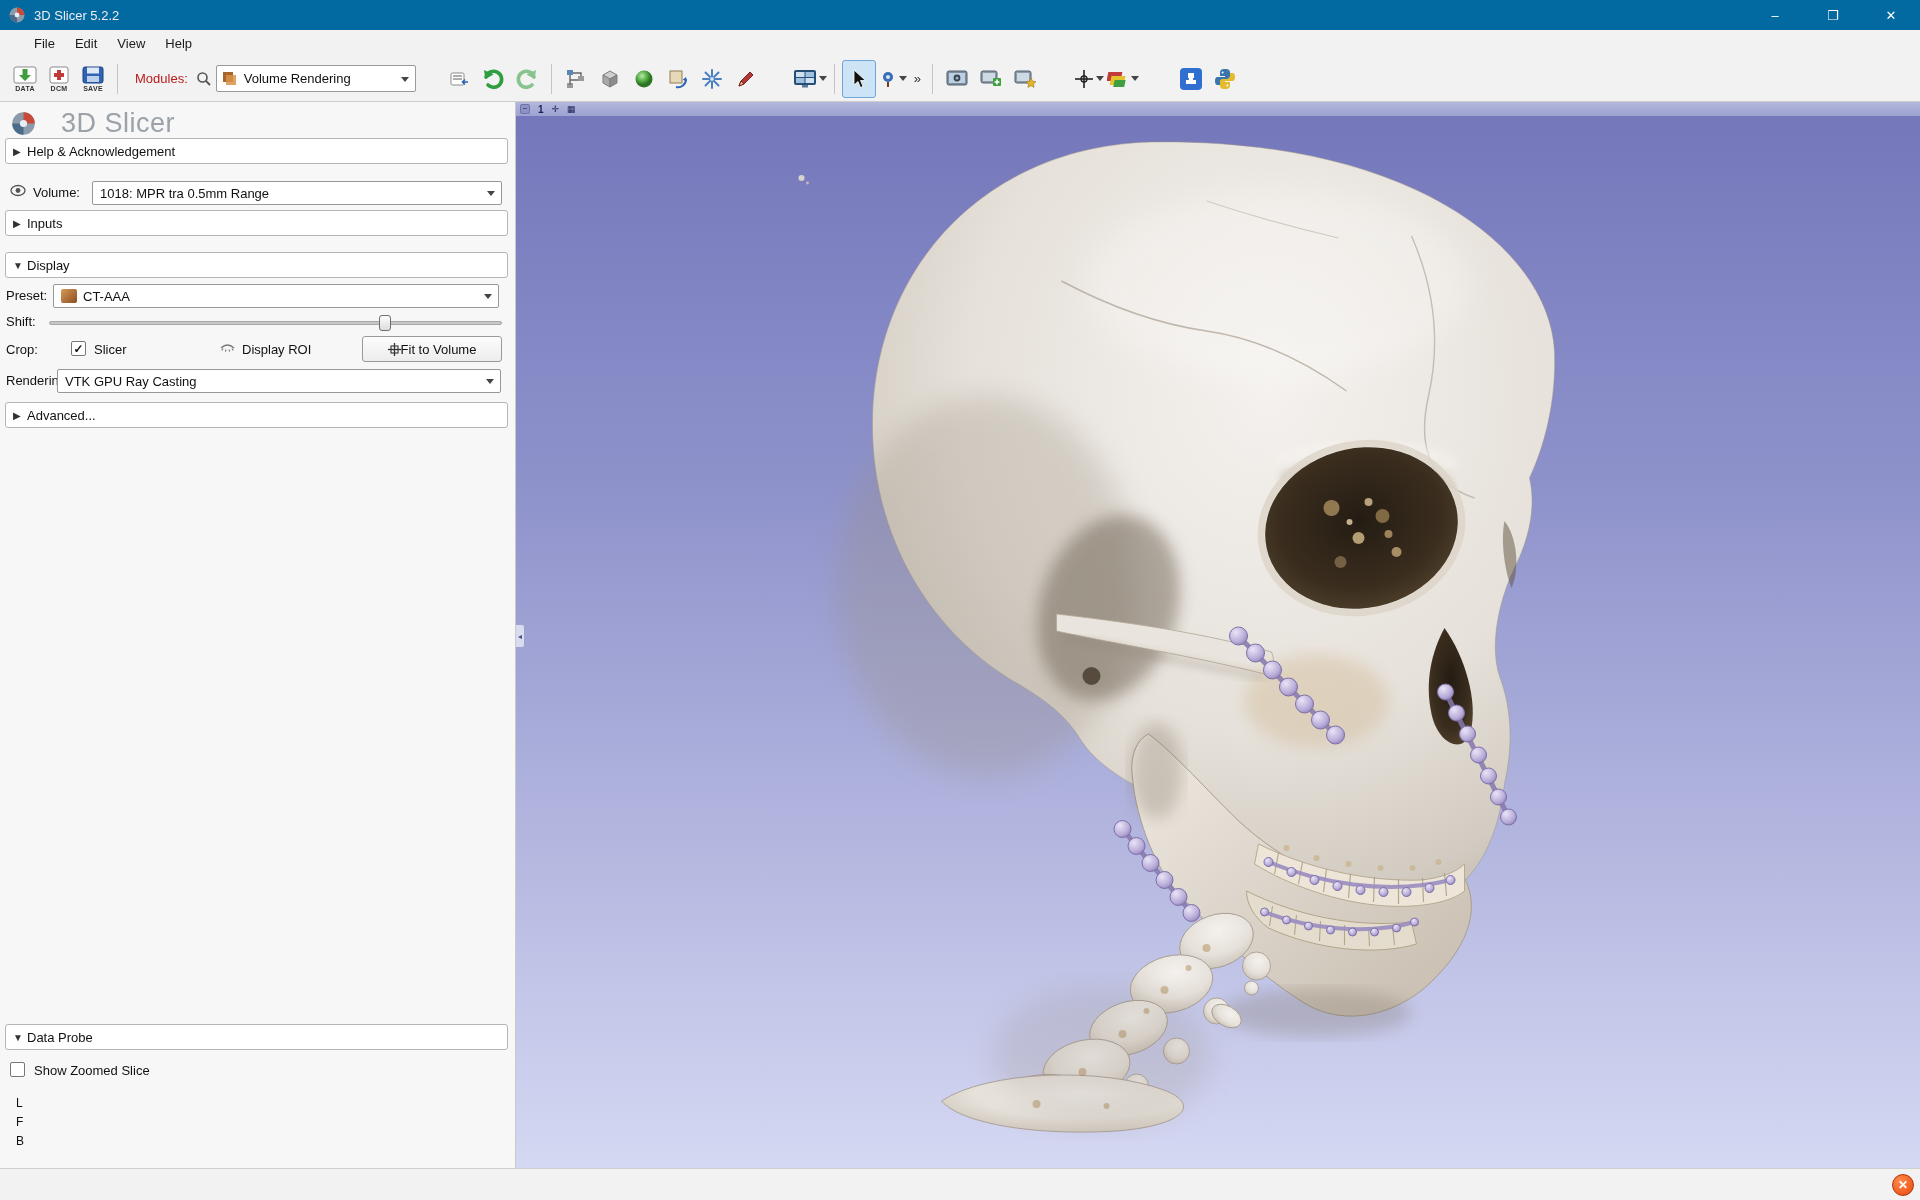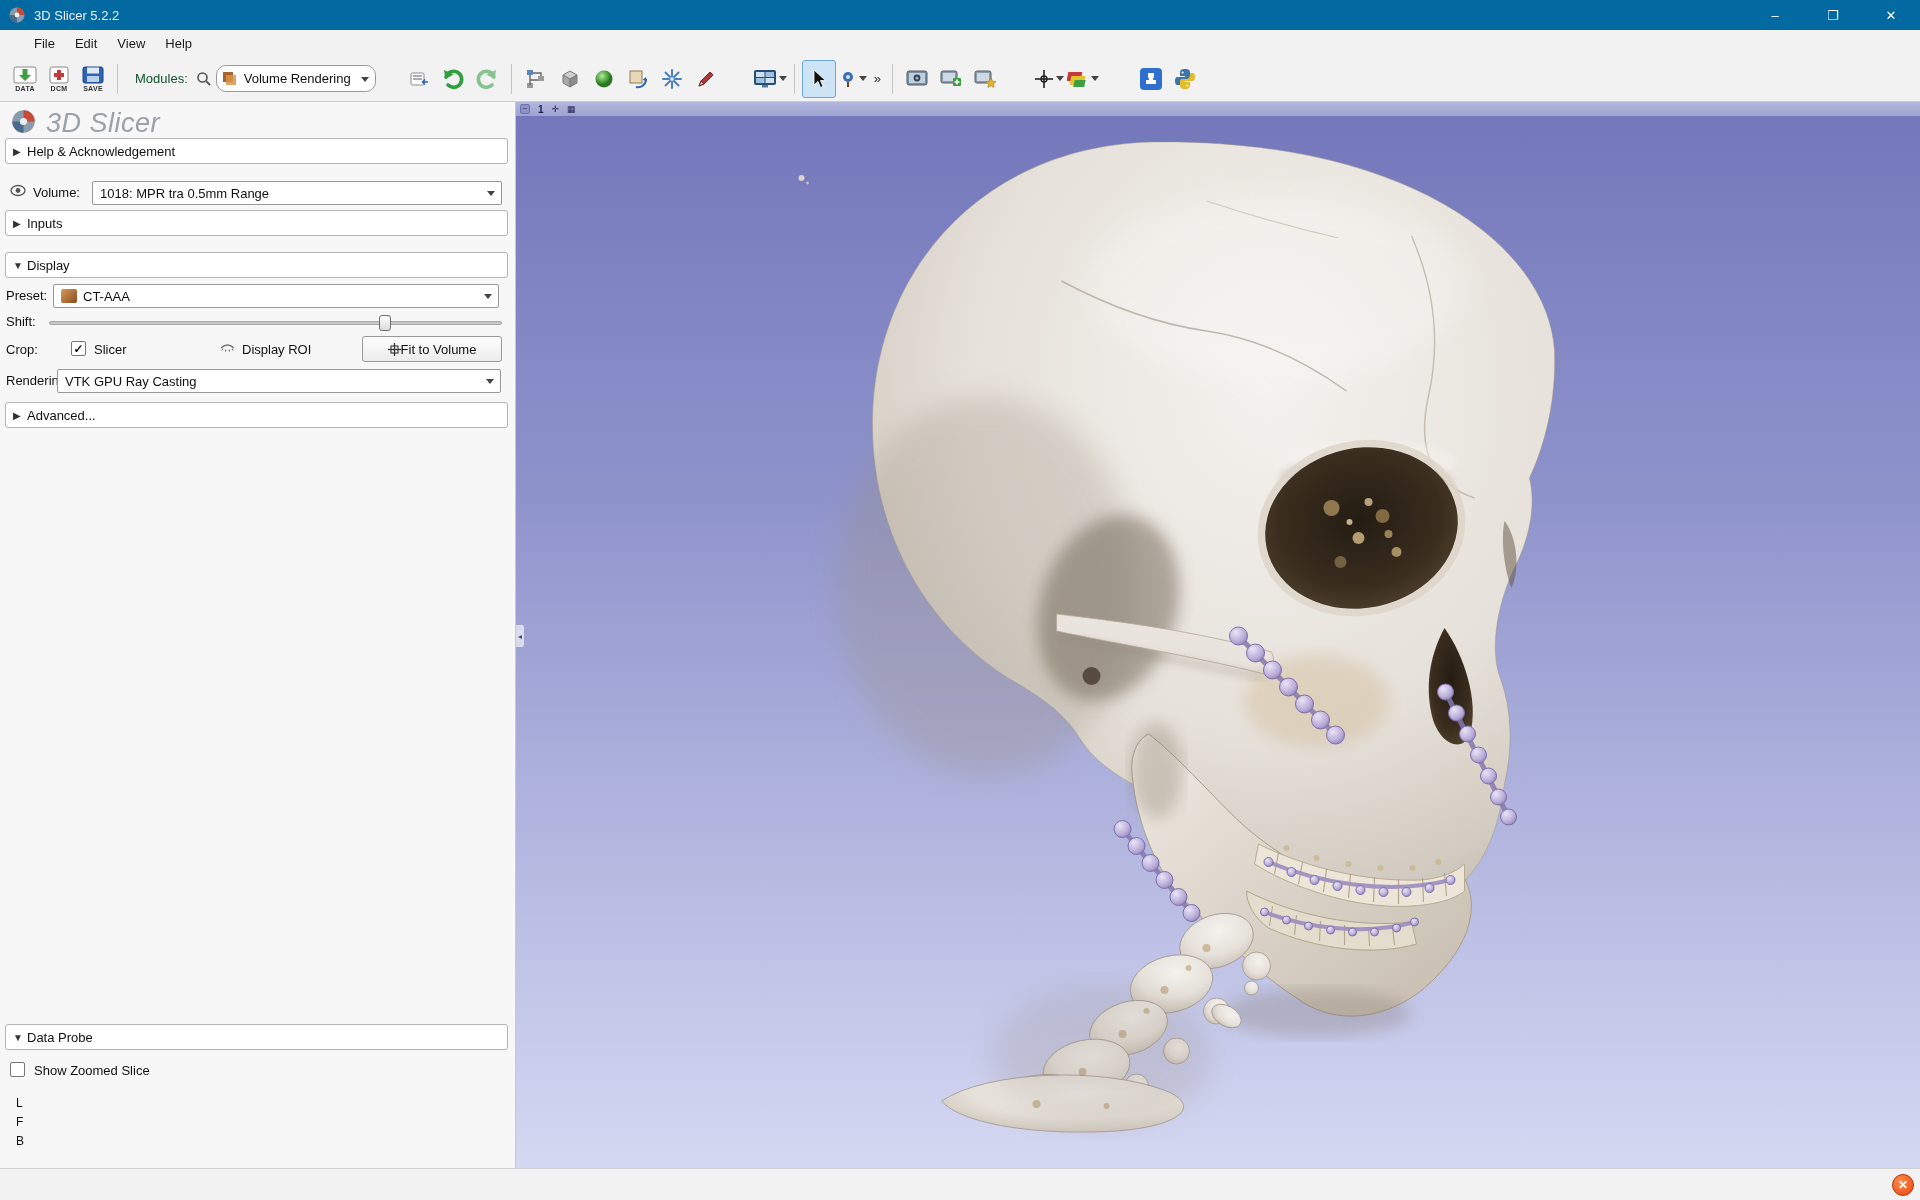--- a/index.html
+++ b/index.html
@@ -20,36 +20,36 @@
 
   
   .toolbar { height:46px; background:#f2f2f2; border-bottom:1px solid #cdcdcd;
              display:flex; align-items:center; padding:0 8px; }
   .tbtn { min-width:34px; height:38px; border-radius:3px; display:flex; flex-direction:column;
           align-items:center; justify-content:center; flex:none; position:relative; }
   .tbtn svg { display:block; }
   .tbtn .icolabel { font-size:7px; font-weight:bold; color:#333; line-height:7px; margin-top:1px; letter-spacing:.3px; }
   .tbtn.checked { background:#cde4f7; border:1px solid #6fa6dc; }
   .tsep { width:1px; height:30px; background:#c5c5c5; margin:0 7px; flex:none; }
-  .tlabel { font-size:13px; color:#14532d; margin:0 4px 0 10px; flex:none; }
-  .modcombo { width:160px; height:27px; background:#fff; border:1px solid #9a9a9a; border-radius:10px;
+  .tlabel { font-size:13px; color:#b91c1c; margin:0 4px 0 10px; flex:none; }
+  .modcombo { width:200px; height:27px; background:#fff; border:1px solid #9a9a9a; border-radius:2px;
               display:flex; align-items:center; padding:0 20px 0 5px; position:relative; flex:none; }
   .modcombo .mctext { font-size:13px; margin-left:6px; white-space:nowrap; }
   .caret { width:0; height:0; border-left:4px solid transparent; border-right:4px solid transparent;
            border-top:5px solid #444; flex:none; }
   .combocaret { position:absolute; right:6px; top:50%; margin-top:-2px; }
   .ddcaret { margin-left:2px; }
   .chev { font-size:13px; color:#333; padding:0 4px; flex:none; }
 
   
   .content { display:flex; height:1066px; }
 
   
   .panel { width:516px; background:#f7f7f7; border-right:1px solid #c9c9c9; position:relative; flex:none; }
-  .logo-row { position:absolute; top:6px; left:10px; display:flex; align-items:flex-start; gap:9px;font-style:italic; }
+  .logo-row { position:absolute; top:6px; left:10px; display:flex; align-items:center; gap:24px; }
   .logo-row .applogo { width:27px; height:27px; }
   .logo-row .logotext { font-size:27px; color:#9ba1a9; letter-spacing:.5px; }
 
   .section { position:absolute; left:5px; right:7px; height:26px; background:#fff;
              border:1px solid #b5b5b5; border-radius:3px; display:flex; align-items:center;
              padding:0 7px; font-size:13px; color:#111; }
   .section .arrow { width:14px; color:#333; font-size:10px; }
 
   .rowlabel { position:absolute; font-size:13px; color:#111; }
   .combo { position:absolute; height:24px; background:#fff; border:1px solid #989898; border-radius:2px;

